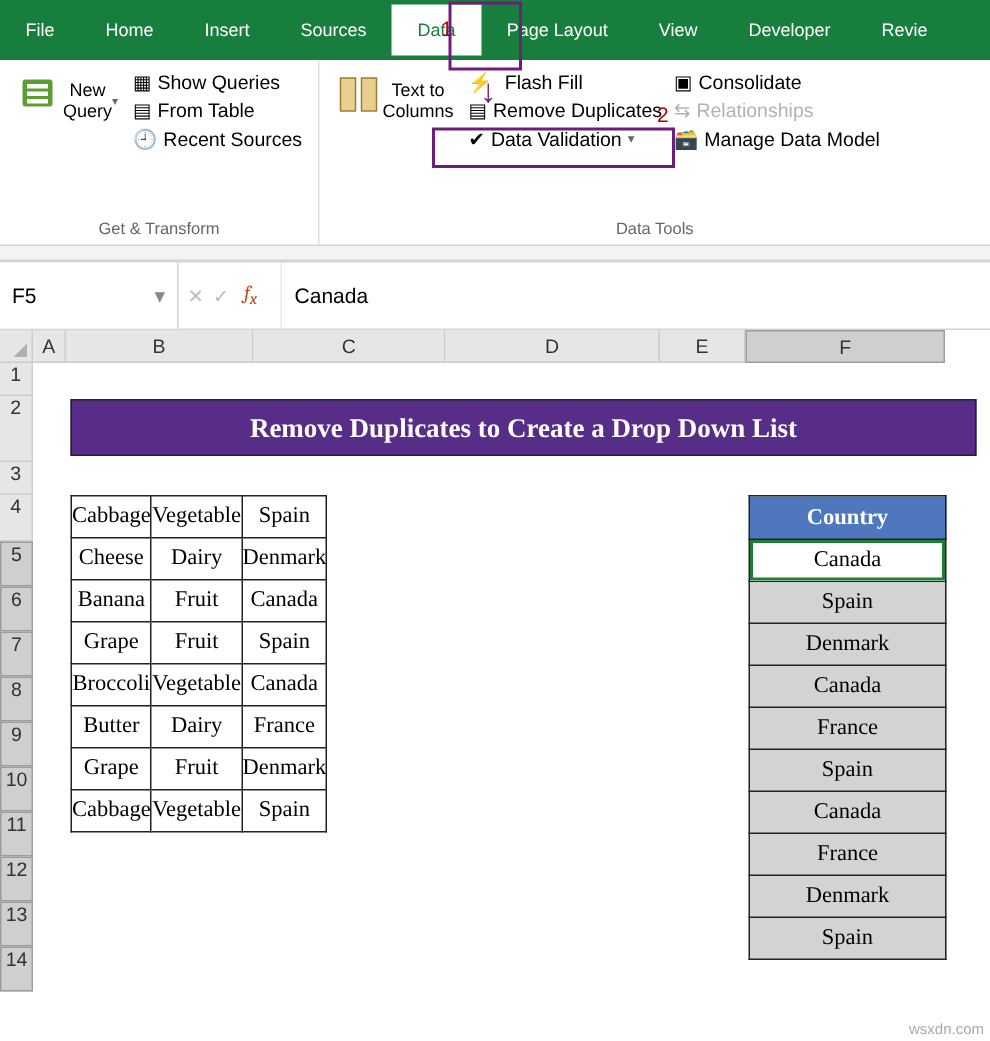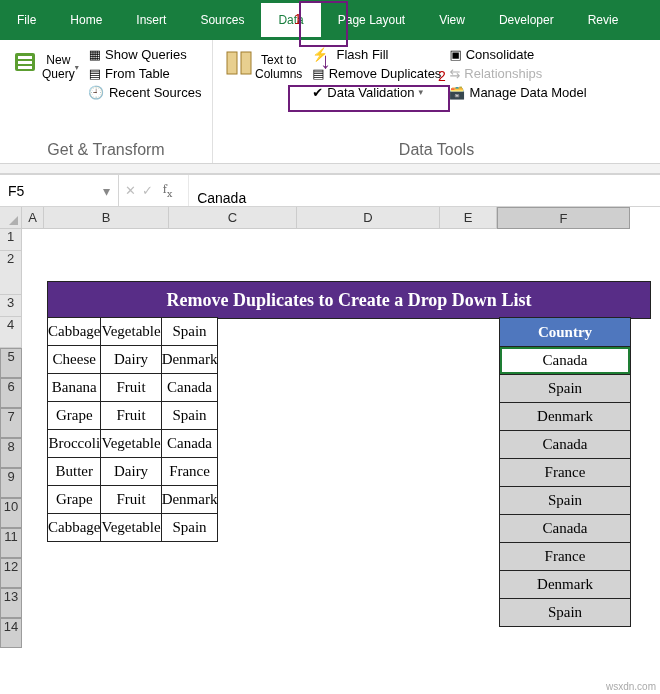--- a/index.html
+++ b/index.html
@@ -31,46 +31,46 @@
     .rgroup {
       display: flex;
       flex-direction: column;
       border-right: 1px solid #e0e0e0;
       padding: 4px 6px 0 6px;
       justify-content: space-between;
     }
     .rgroup-body { display: flex; align-items: flex-start; }
     .rgroup-label {
       text-align: center;
-      font-size: 16px;
+      font-size: 11px;
       color: #666;
       padding: 2px 0 4px 0;
     }
     .bigbtn {
       display: flex; flex-direction: row; align-items: center;
       padding: 4px 6px; cursor: pointer; min-width: 58px;
     }
     .bigbtn .ic { font-size: 26px; margin-bottom:2px; }
     .bigbtn .lbl { font-size: 12px; line-height: 1.1; text-align: center; }
     .smallcol { display: flex; flex-direction: column; gap: 6px; padding: 4px; }
     .smallbtn { display: flex; align-items: center; gap: 4px; cursor: pointer; font-size: 13px; line-height:1; }
     .smallbtn .sic { font-size: 13px; }
     .disabled { color: #b2b2b2; }
 
     .annot { position:absolute; color:#b00; font-size:14px; font-weight:400; pointer-events:none; }
     .hl { border:2px solid #6e1d7a; padding:0; }
     .hl-tab { position:absolute; left:299px; top:1px; width:49px; height:46px; border:2px solid #6e1d7a; pointer-events:none;}
     .hl-rd  { position:absolute; left:288px; top:85px; width:162px; height:27px; border:2px solid #6e1d7a; pointer-events:none;}
     .arrow-down { position:absolute; left:320px; top:48px; color:#6e1d7a; font-size:22px; pointer-events:none;}
     
-    .fbar { display:flex; align-items:flex-end; height:33px; border-top:1px solid #d4d4d4; border-bottom:1px solid #d4d4d4; }
+    .fbar { display:flex; align-items:center; height:46px; border-top:1px solid #d4d4d4; border-bottom:1px solid #d4d4d4; }
     .namebox { width:119px; padding:0 8px; font-size:14px; border-right:1px solid #d4d4d4; background:#fff; height:100%; display:flex; align-items:center; }
     .namebox .nd { margin-left:auto; color:#888; }
     .fx-icons { display:flex; align-items:center; padding:0 6px; gap:6px; color:#bdbdbd; height:100%; border-right:1px solid #e8e8e8; }
-    .fxlabel { font-family: 'Cambria',serif; color:#737373; padding:0 10px 0 4px; }
+    .fxlabel { font-style: italic; font-family: 'Cambria',serif; color:#c2410c; padding:0 10px 0 4px; }
     .fval { padding-left: 8px; font-size:14px; }
     .corner { width:22px; height:22px; background:#e6e6e6; border-right:1px solid #ccc; border-bottom:1px solid #ccc; position:relative;}
     .corner:after { content:''; position:absolute; right:3px; bottom:3px; width:0;height:0;border-left:9px solid transparent;border-bottom:9px solid #b0b0b0;}
     .colh { height:22px; line-height:22px; text-align:center; background:#e6e6e6; border-right:1px solid #ccc; border-bottom:1px solid #ccc; font-size:13px; color:#333;}
     .rowhdrs { display:flex; flex-direction:column;}
     .rowh { width:22px; text-align:center; background:#e6e6e6; border-right:1px solid #ccc; border-bottom:1px solid #ccc; font-size:13px; color:#333;}
     .grid { position:relative; }
 
     
     .cA{width:22px}.cB{width:125px}.cC{width:128px}.cD{width:143px}.cE{width:57px}.cF{width:133px}
@@ -81,21 +81,20 @@
 
     
     .banner {
       position:absolute; left:25px; top:24px;
       width:604px; height:38px;
       background:#582d87; color:#fff;
       text-align:center; font-weight:bold;
       font-size:18px; display:flex;align-items:center;justify-content:center;
       font-family: Georgia, 'Times New Roman', serif;
       border:1px solid #222;
-      margin-top:28px;
     }
     
     table.data { border-collapse: collapse; position:absolute; }
     table.data th, table.data td {
       border:1px solid #222; text-align:center;
       font-size:15px; font-family: Georgia, 'Times New Roman', serif;
     }
     table.data th { color:#fff; font-weight:bold; height:29px; }
     table.data td { height:28px; background:#fff;}
     .tbl1 th { background:#0aa84f; }

